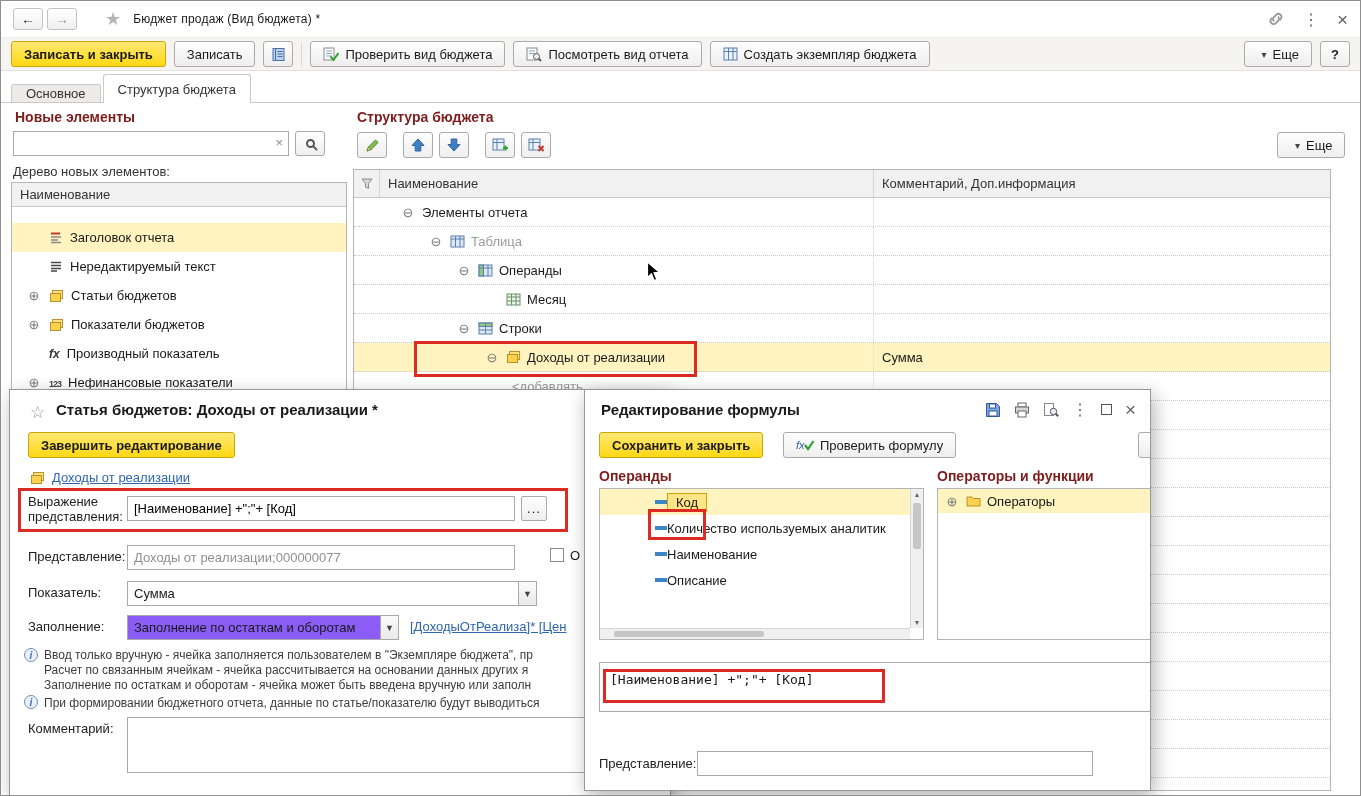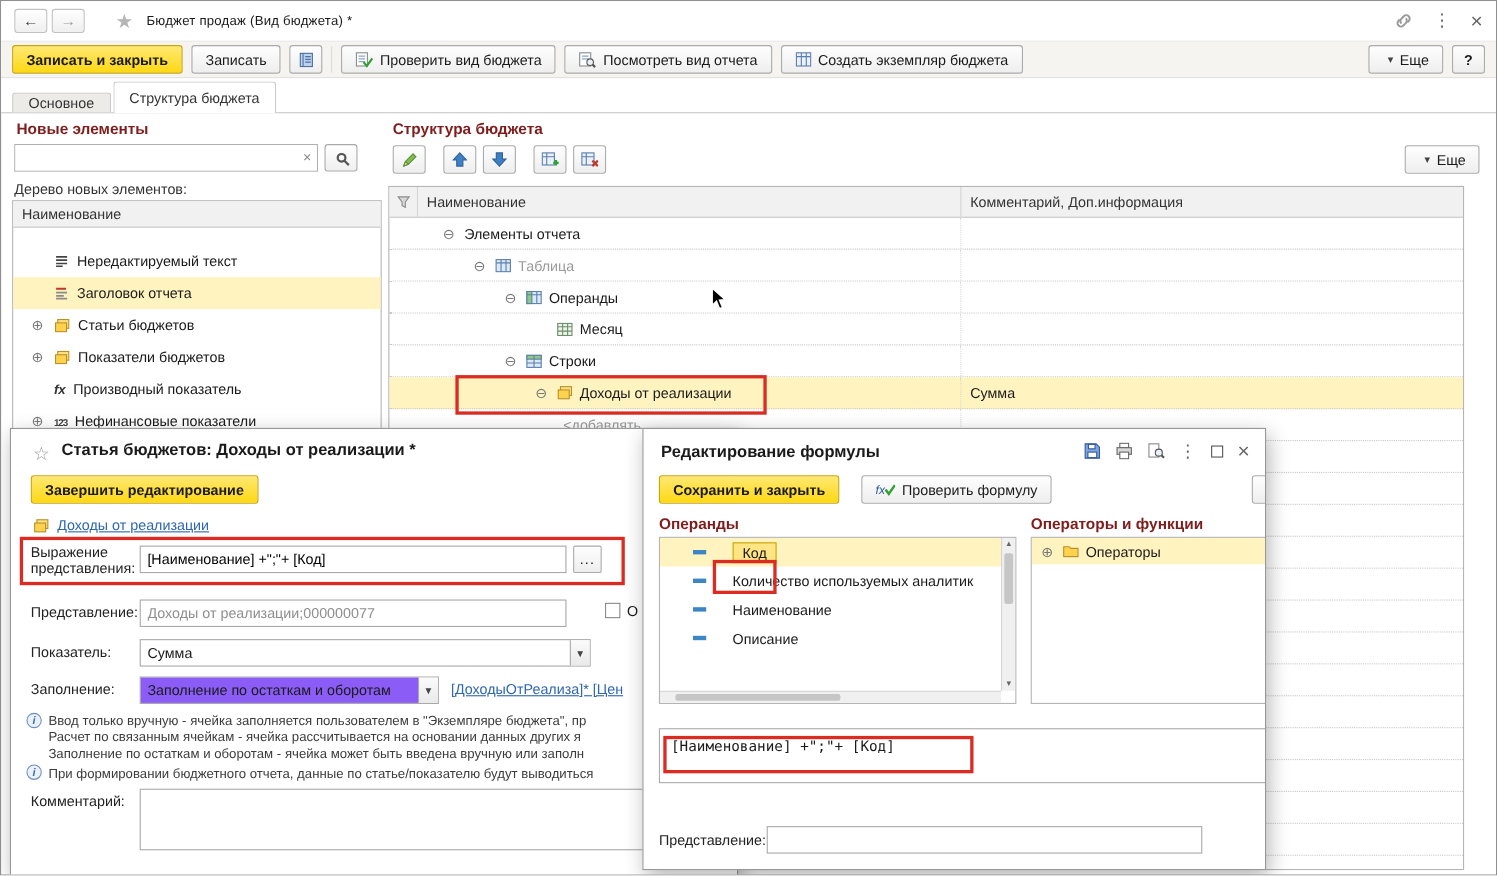--- a/index.html
+++ b/index.html
@@ -94,21 +94,21 @@
   .info-i { width: 14px; height: 14px; border-radius: 50%; border: 1px solid #6c8ebf; background: #eaf1fa; color: #3a6fb0; font-size: 10px; font-weight: bold; font-style: italic; display: flex; align-items: center; justify-content: center; flex: none; }
   .note { font-size: 12px; color: #3c3c3c; line-height: 14px; white-space: nowrap; }
   .d-textarea { position: absolute; border: 1px solid #a9a9a9; resize: none; font: inherit; padding: 3px 6px; outline: none; }
 
   
   .d2-titlebar { position: absolute; top: 10px; left: 16px; right: 14px; display: flex; align-items: center; }
   .d2-icons { margin-left: auto; display: flex; gap: 13px; align-items: center; color: #555; }
   .maxbox { width: 11px; height: 11px; border: 1.5px solid #555; display: inline-block; }
   .opbox { position: absolute; border: 1px solid #b5b5b5; background: #fff; overflow: hidden; }
   .op-header { height: 24px; background: #f1f1f1; border-bottom: 1px solid #c9c9c9; display: flex; align-items: center; padding: 0 8px; color: #333; }
-  .oprow { height: 26px; display: flex; align-items: center; padding-left: 30px; gap: 24px; }
+  .oprow { height: 26px; display: flex; align-items: center; padding-left: 55px; gap: 0; }
   .oprow.sel { background: #fff3bf; }
   .opdash { width: 12px; height: 4px; background: #3d86c6; flex: none; }
   .chip { background: #ffe584; border: 1px solid #c9a50a; padding: 1px 8px; }
   .vscroll { position: absolute; right: 0; top: 0; bottom: 11px; width: 13px; background: #f0f0f0; border-left: 1px solid #d5d5d5; font-size: 7px; color: #666; text-align: center; }
   .vthumb { position: absolute; left: 2px; right: 2px; top: 14px; height: 46px; background: #c6c6c6; border-radius: 2px; }
   .varrow-up { position: absolute; top: 2px; left: 0; right: 0; }
   .varrow-dn { position: absolute; bottom: 2px; left: 0; right: 0; }
   .hscroll { position: absolute; left: 0; right: 13px; bottom: 0; height: 11px; background: #f0f0f0; border-top: 1px solid #d5d5d5; }
   .hthumb { position: absolute; left: 14px; width: 150px; top: 2px; bottom: 2px; background: #c6c6c6; border-radius: 2px; }
   .formula-box { position: absolute; left: 14px; top: 272px; width: 643px; height: 50px; border: 1px solid #ababab; font-family: "DejaVu Sans Mono", monospace; font-size: 13px; padding: 9px 10px; }
@@ -222,43 +222,43 @@
     <div class="search-btn">
       <span class="mag"></span>
     </div>
   </div>
 
   <div id="tree-caption">Дерево новых элементов:</div>
 
   <div class="left-list">
     <div class="list-header">Наименование</div>
     <div class="left-body">
+      <div class="lrow sel">
+        <span class="sp16"></span>
+        <span>
+            <svg width="14" height="13" viewBox="0 0 14 13">
+              <line x1="2" y1="2.5" x2="11" y2="2.5" stroke="#c0392b" stroke-width="2"></line>
+              <line x1="2" y1="6" x2="12" y2="6" stroke="#8a8a8a" stroke-width="1.5"></line>
+              <line x1="2" y1="9" x2="9" y2="9" stroke="#8a8a8a" stroke-width="1.5"></line>
+              <line x1="2" y1="11.5" x2="12" y2="11.5" stroke="#8a8a8a" stroke-width="1.5"></line>
+            </svg>
+          </span>
+        <span>Заголовок отчета</span>
+      </div>
       <div class="lrow">
         <span class="sp16"></span>
         <span>
             <svg width="14" height="13" viewBox="0 0 14 13">
               <line x1="2" y1="2.5" x2="12" y2="2.5" stroke="#444" stroke-width="1.5"></line>
               <line x1="2" y1="5.5" x2="12" y2="5.5" stroke="#444" stroke-width="1.5"></line>
               <line x1="2" y1="8.5" x2="12" y2="8.5" stroke="#444" stroke-width="1.5"></line>
               <line x1="2" y1="11" x2="8" y2="11" stroke="#444" stroke-width="1.5"></line>
             </svg>
           </span>
         <span>Нередактируемый текст</span>
-      </div>
-      <div class="lrow sel">
-        <span class="sp16"></span>
-        <span>
-            <svg width="14" height="13" viewBox="0 0 14 13">
-              <line x1="2" y1="2.5" x2="11" y2="2.5" stroke="#c0392b" stroke-width="2"></line>
-              <line x1="2" y1="6" x2="12" y2="6" stroke="#8a8a8a" stroke-width="1.5"></line>
-              <line x1="2" y1="9" x2="9" y2="9" stroke="#8a8a8a" stroke-width="1.5"></line>
-              <line x1="2" y1="11.5" x2="12" y2="11.5" stroke="#8a8a8a" stroke-width="1.5"></line>
-            </svg>
-          </span>
-        <span>Заголовок отчета</span>
       </div>
       <div class="lrow">
         <span class="exp">⊕</span>
         <span>
             <svg width="15" height="14" viewBox="0 0 15 14">
               <rect x="3.5" y="1.5" width="10" height="8" fill="#ffe07a" stroke="#b8912d"></rect>
               <rect x="1.5" y="4.5" width="10" height="8" fill="#ffd24d" stroke="#b8912d"></rect>
             </svg>
           </span>
         <span>Статьи бюджетов</span>

